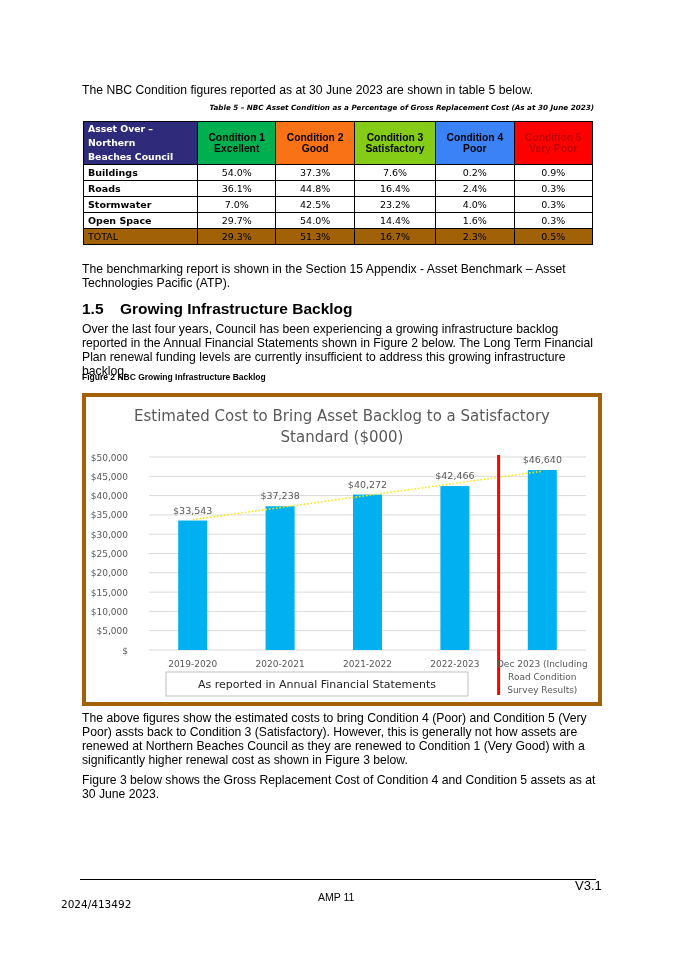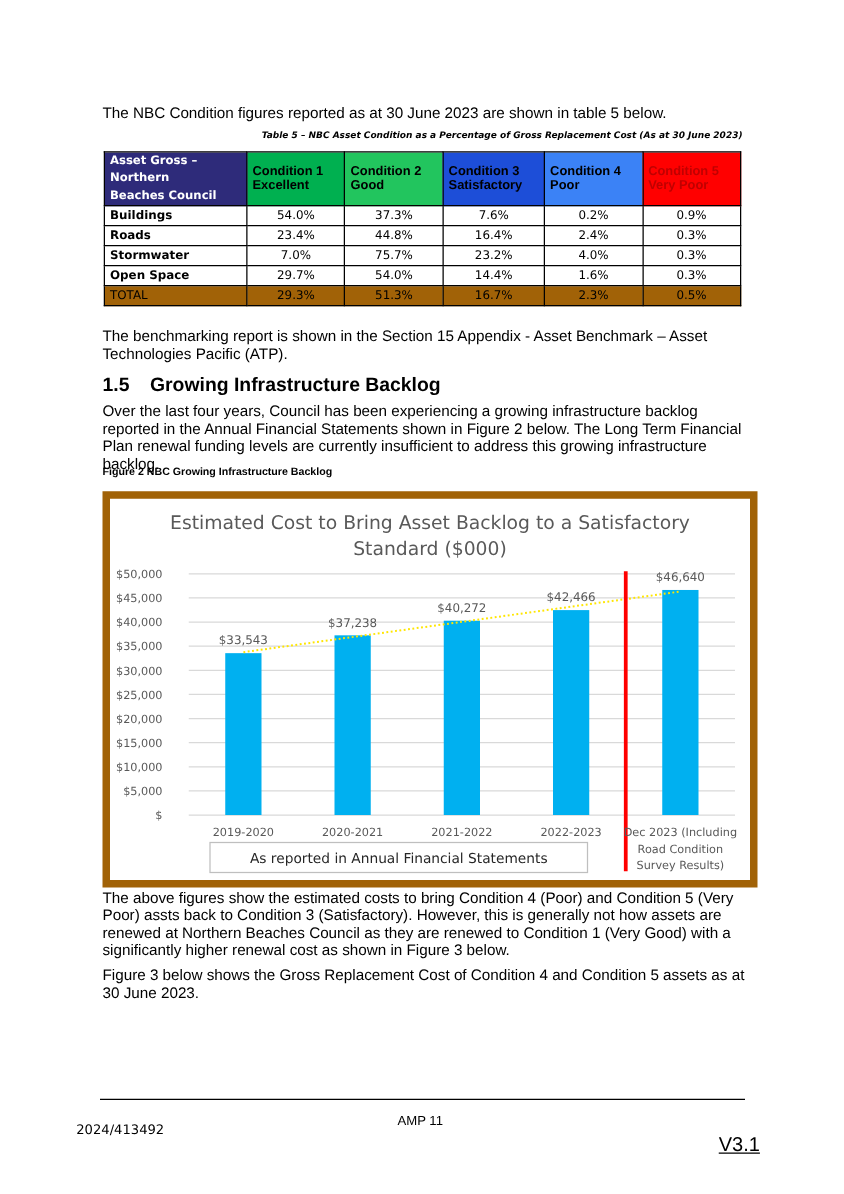--- a/index.html
+++ b/index.html
@@ -3,57 +3,57 @@
 <meta charset="utf-8">
 <style>
   html, body { margin: 0; padding: 0; background: #ffffff; }
   body { width: 675px; height: 955px; position: relative; overflow: hidden;
          font-family: "Liberation Sans", sans-serif; color: #000; }
   .abs { position: absolute; }
   .p { font-size: 12.2px; line-height: 14px; margin: 0; }
   .cap { font-family: "DejaVu Sans", sans-serif; font-style: italic; font-weight: bold; font-size: 7.2px; text-align: right; width: 100%; }
   table.cond { position: absolute; left: 83px; top: 121px; width: 510px; border-collapse: collapse; font-size: 10.5px; }
   table.cond td, table.cond th { border: 1px solid #000; padding: 0 4px; height: 15px; }
-  table.cond th { height: 28px; font-weight: bold; font-size: 10.3px; line-height: 11px; text-align: left; }
+  table.cond th { height: 28px; font-weight: bold; font-size: 10.3px; line-height: 11px; text-align: center; }
   table.cond th.first { background: #2e2b7a; color: #fff; text-align: left; font-family: "DejaVu Sans", sans-serif; font-size: 9.3px; line-height: 14px; width: 105px; }
   table.cond td { text-align: center; font-family: "DejaVu Sans", sans-serif; font-size: 9.5px; }
   table.cond td.name { text-align: left; font-weight: bold; }
   table.cond tr.total td { background: #a16207; font-weight: normal; }
   h2 { position: absolute; left: 82px; top: 300px; margin: 0; font-size: 15.5px; font-weight: bold; }
   h2 .num { display: inline-block; width: 38px; }
   .figcap { font-size: 8.5px; font-weight: bold; text-align: left; width: 100%; }
-  .chartbox { position: absolute; left: 82px; top: 393px; width: 512px; height: 305px; border: 6px solid #a16207; }
+  .chartbox { position: absolute; left: 82px; top: 393px; width: 512px; height: 305px; border: 4px solid #a16207; }
   .footer-line { position: absolute; left: 80px; top: 879px; width: 516px; height: 1px; background: #000; }
   .footer { font-size: 11px; }
 </style>
 </head>
 <body>
 
 <p class="abs p" style="left:82px; top:83px;">The NBC Condition figures reported as at 30 June 2023 are shown in table 5 below.</p>
 
 <div class="abs" style="left:82px; top:103px; width:512px;">
   <div class="cap">Table 5 – NBC Asset Condition as a Percentage of Gross Replacement Cost (As at 30 June 2023)</div>
 </div>
 
 <table class="cond">
   <thead>
     <tr id="hdr">
         <th class="first" style="background: rgb(46, 43, 122); color: rgb(255, 255, 255);">
-          <div>Asset Gross – Northern</div>
+          <div>Asset Over – Northern</div>
           <div>Beaches Council</div>
         </th>
         <th style="background: rgb(0, 176, 80); color: rgb(0, 0, 0);">
           <div>Condition 1</div>
           <div>Excellent</div>
         </th>
-        <th style="background: #22c55e; color: rgb(0, 0, 0);">
+        <th style="background: #f97316; color: rgb(0, 0, 0);">
           <div>Condition 2</div>
           <div>Good</div>
         </th>
-        <th style="background: #1d4ed8; color: rgb(0, 0, 0);">
+        <th style="background: #84cc16; color: rgb(0, 0, 0);">
           <div>Condition 3</div>
           <div>Satisfactory</div>
         </th>
         <th style="background: #3b82f6; color: rgb(0, 0, 0);">
           <div>Condition 4</div>
           <div>Poor</div>
         </th>
         <th style="background: rgb(255, 0, 0); color: rgb(192, 0, 0);">
           <div>Condition 5</div>
           <div>Very Poor</div>
@@ -64,30 +64,30 @@
       <tr>
         <td class="name">Buildings</td>
         <td>54.0%</td>
         <td>37.3%</td>
         <td>7.6%</td>
         <td>0.2%</td>
         <td>0.9%</td>
       </tr>
       <tr>
         <td class="name">Roads</td>
-        <td>23.4%</td>
+        <td>36.1%</td>
         <td>44.8%</td>
         <td>16.4%</td>
         <td>2.4%</td>
         <td>0.3%</td>
       </tr>
       <tr>
         <td class="name">Stormwater</td>
         <td>7.0%</td>
-        <td>75.7%</td>
+        <td>42.5%</td>
         <td>23.2%</td>
         <td>4.0%</td>
         <td>0.3%</td>
       </tr>
       <tr>
         <td class="name">Open Space</td>
         <td>29.7%</td>
         <td>54.0%</td>
         <td>14.4%</td>
         <td>1.6%</td>
@@ -165,13 +165,13 @@
       <text x="231" y="291" text-anchor="middle" font-size="11" fill="#262626" font-family="DejaVu Sans, sans-serif">As reported in Annual Financial Statements</text>
     </svg>
 </div>
 
 <p class="abs p" style="left:82px; top:711px; width:520px;">The above figures show the estimated costs to bring Condition 4 (Poor) and Condition 5 (Very Poor) assts back to Condition 3 (Satisfactory). However, this is generally not how assets are renewed at Northern Beaches Council as they are renewed to Condition 1 (Very Good) with a significantly higher renewal cost as shown in Figure 3 below.</p>
 <p class="abs p" style="left:82px; top:773px; width:520px;">Figure 3 below shows the Gross Replacement Cost of Condition 4 and Condition 5 assets as at 30 June 2023.</p>
 
 <div class="footer-line"></div>
 <div class="abs footer" style="left:61px; top:898px; font-family:'DejaVu Sans', sans-serif; font-size:10.5px;">2024/413492</div>
 <div class="abs footer" style="left:318px; top:891px; font-size:10.5px;">AMP 11</div>
-<div class="abs footer" style="left:575px; top:908px; font-size:16px;text-decoration:underline;">V3.1</div>
+<div class="abs footer" style="left:575px; top:878px; font-size:13px;">V3.1</div>
 
 </body></html>

